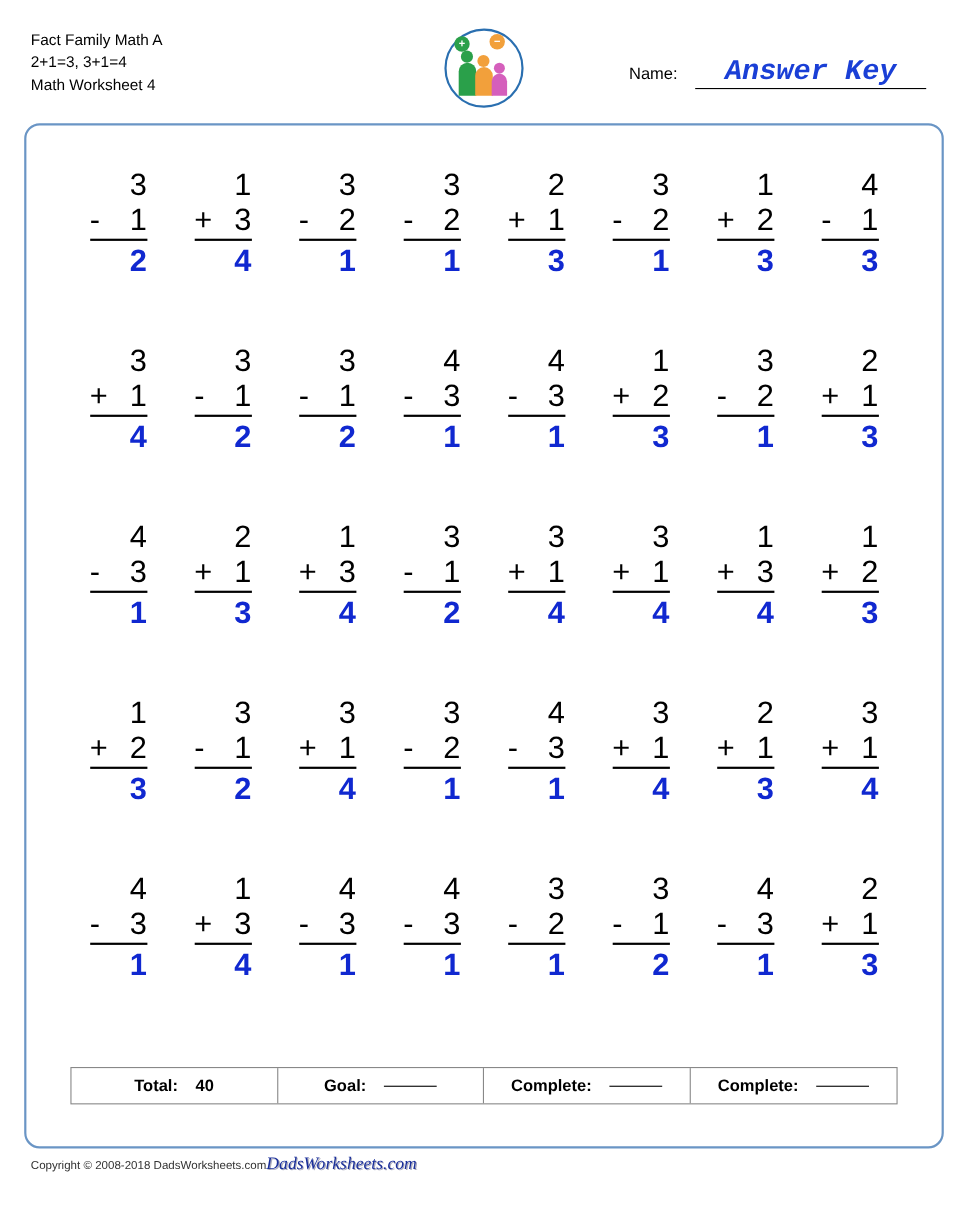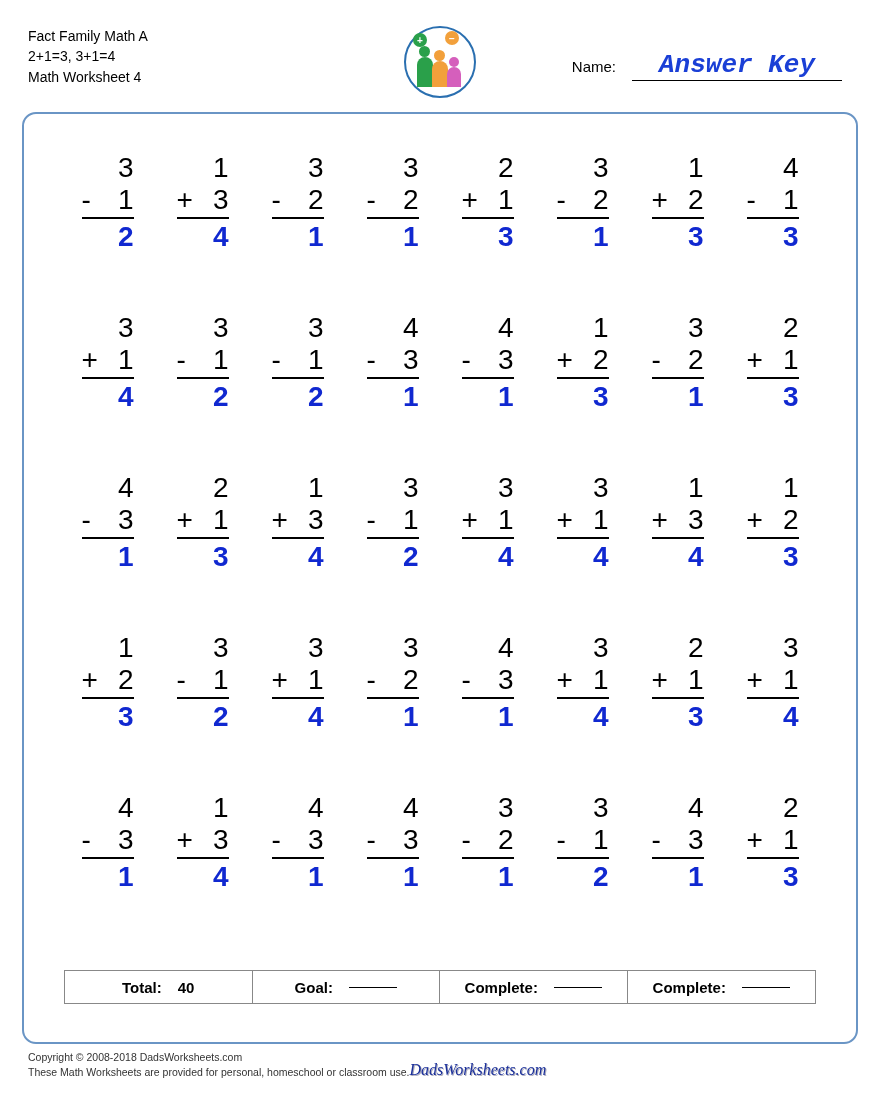--- a/index.html
+++ b/index.html
@@ -536,18 +536,17 @@
       <div>
         <span class="stat-label">Complete:</span>
         <span class="blank"></span>
       </div>
     </div>
   </div>
 
   <div class="footer">
     <div class="footer-left">
       <div>Copyright © 2008-2018 DadsWorksheets.com</div>
-      <div>These Math Worksheets are provided for personal, homeschool or classroom use.</div>
     </div>
     <div class="footer-right">DadsWorksheets.com</div>
   </div>
 
 </div>
 
 </body></html>

